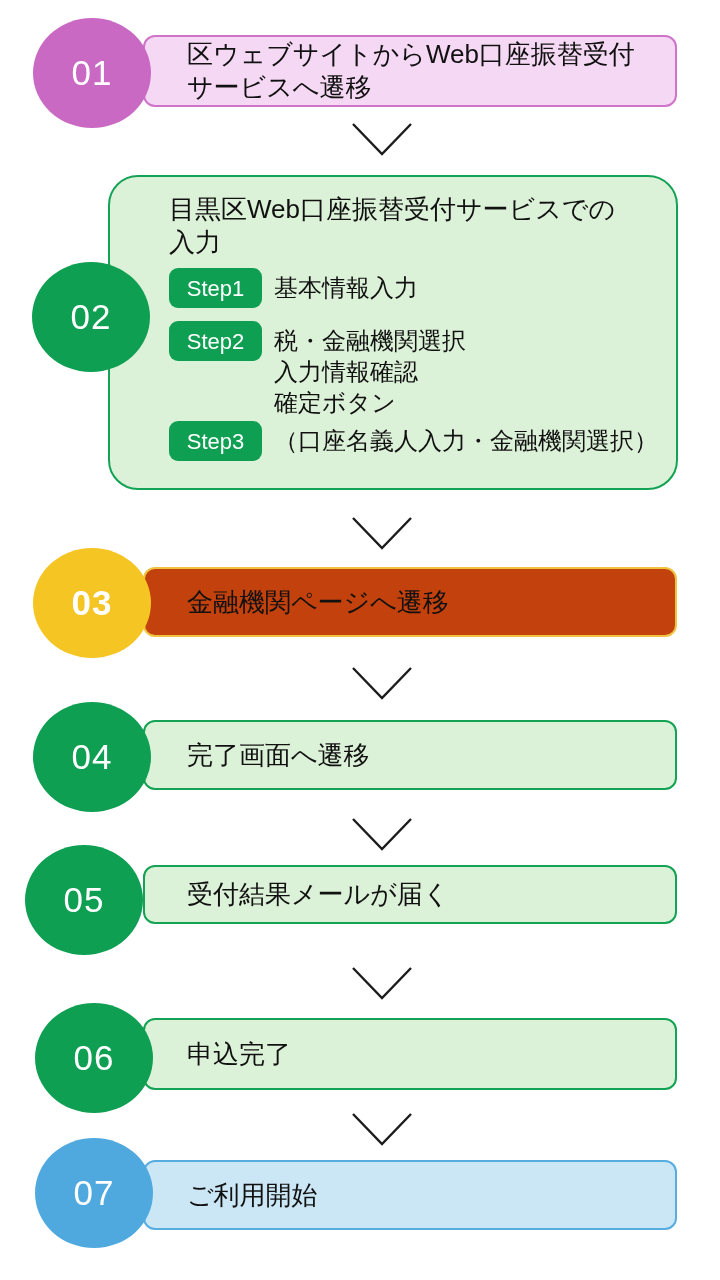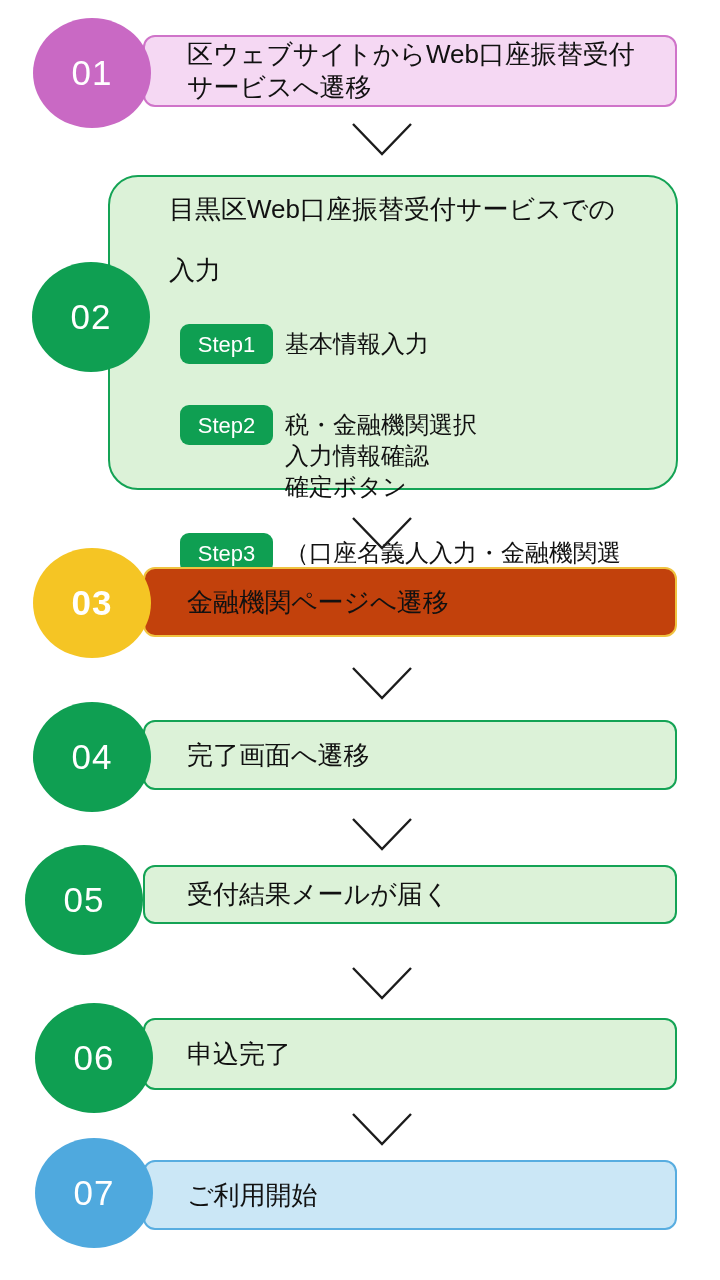--- a/index.html
+++ b/index.html
@@ -45,24 +45,23 @@
   .b-yellow{background:#c2410c;border-color:#f0c340;}
   .b-blue{background:#cbe7f6;border-color:#58ade0;}
 
   
   .big-box{
     left:108px;width:570px;
     border-radius:30px;
     border-width:2.5px;
     justify-content:flex-start;
     padding:16px 8px 0 59px;
-    gap:28px;
   }
   .big-title{font-size:26px;line-height:33px;}
-  .substep{display:flex;align-items:flex-start;margin-left:11px;}
+  .substep{display:flex;align-items:flex-start;}
   .badge{
     flex:0 0 93px;
     width:93px;height:40px;
     background:#0f9f52;
     border-radius:9px;
     color:#fff;
     display:flex;align-items:center;justify-content:center;
     font-size:22px;
   }
   .substep-text{

